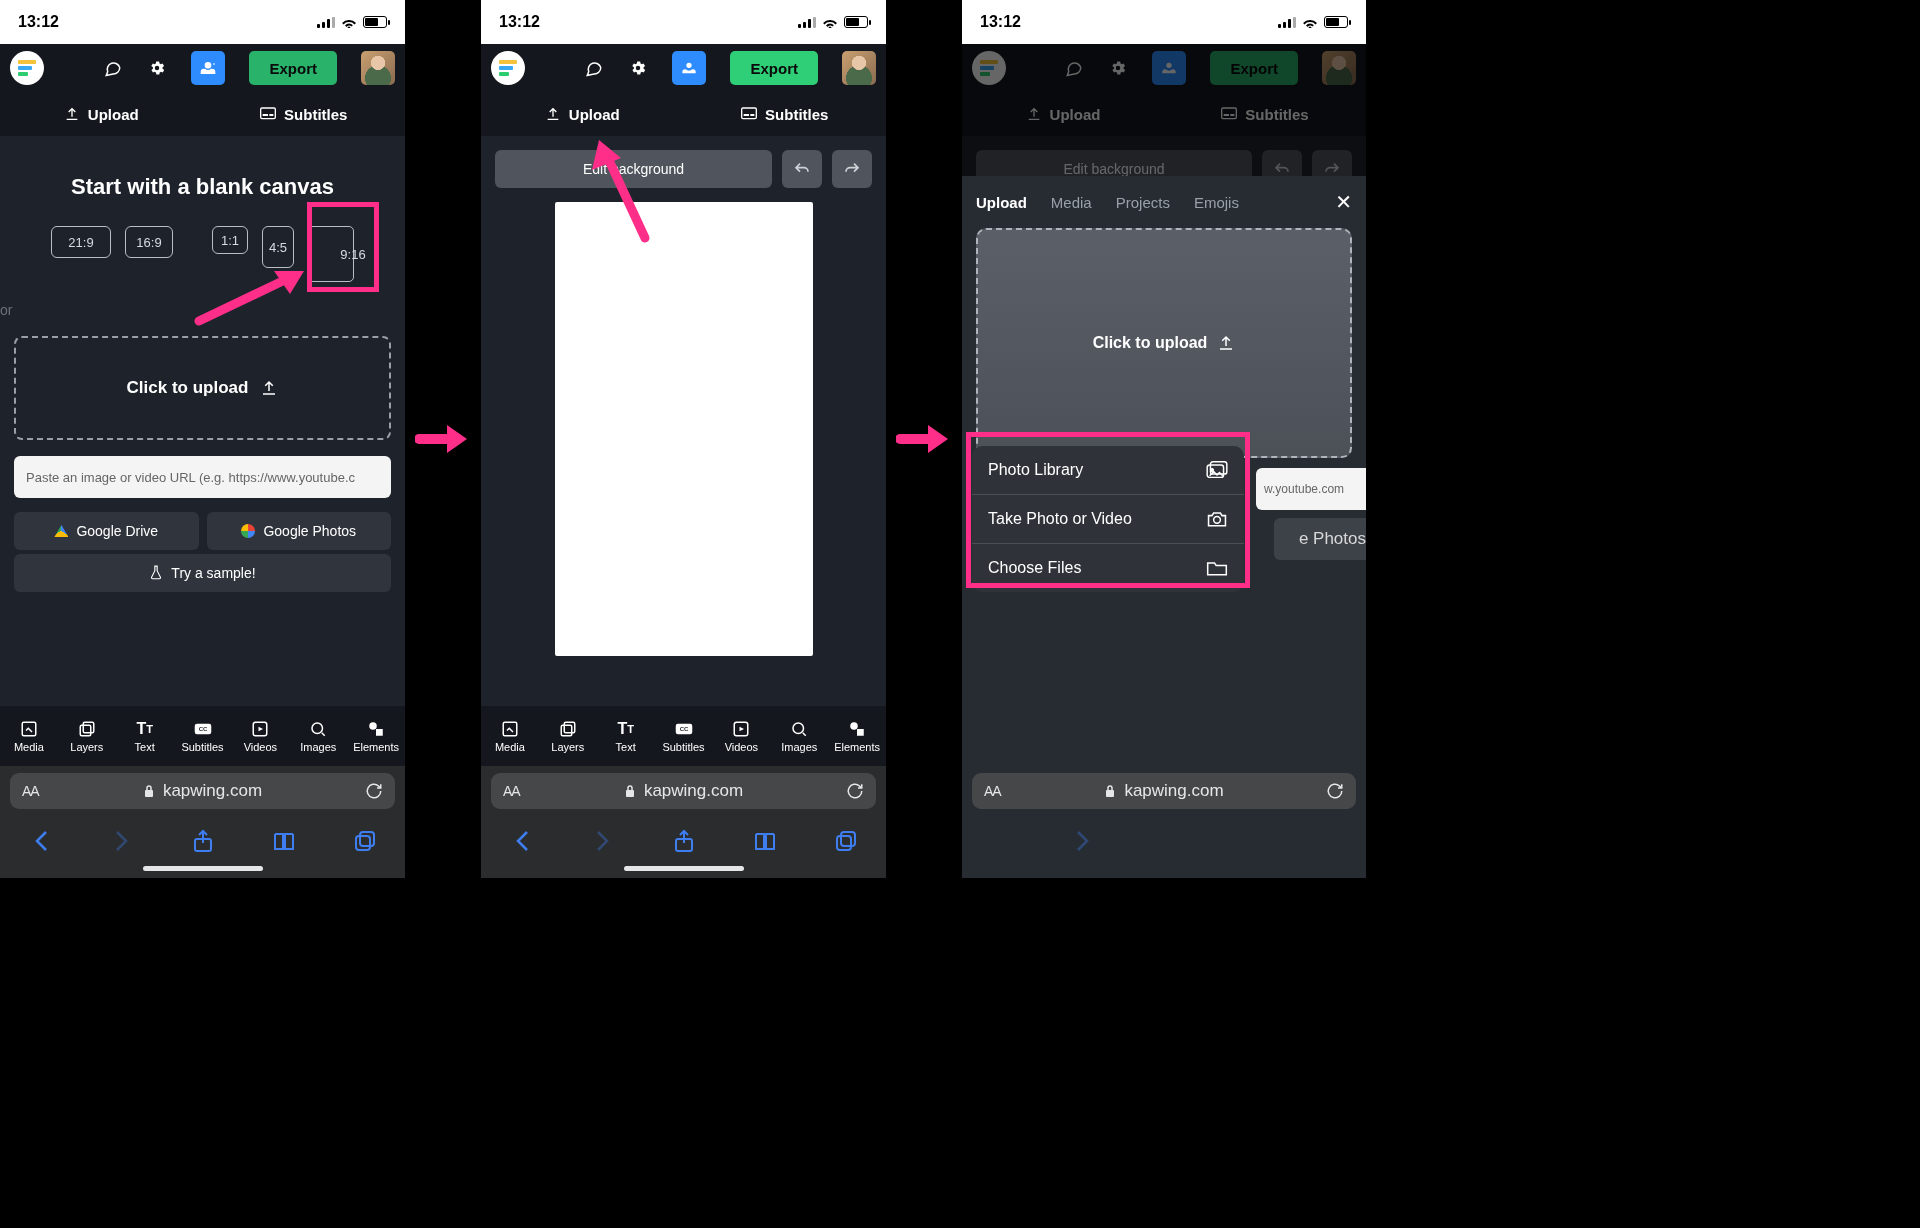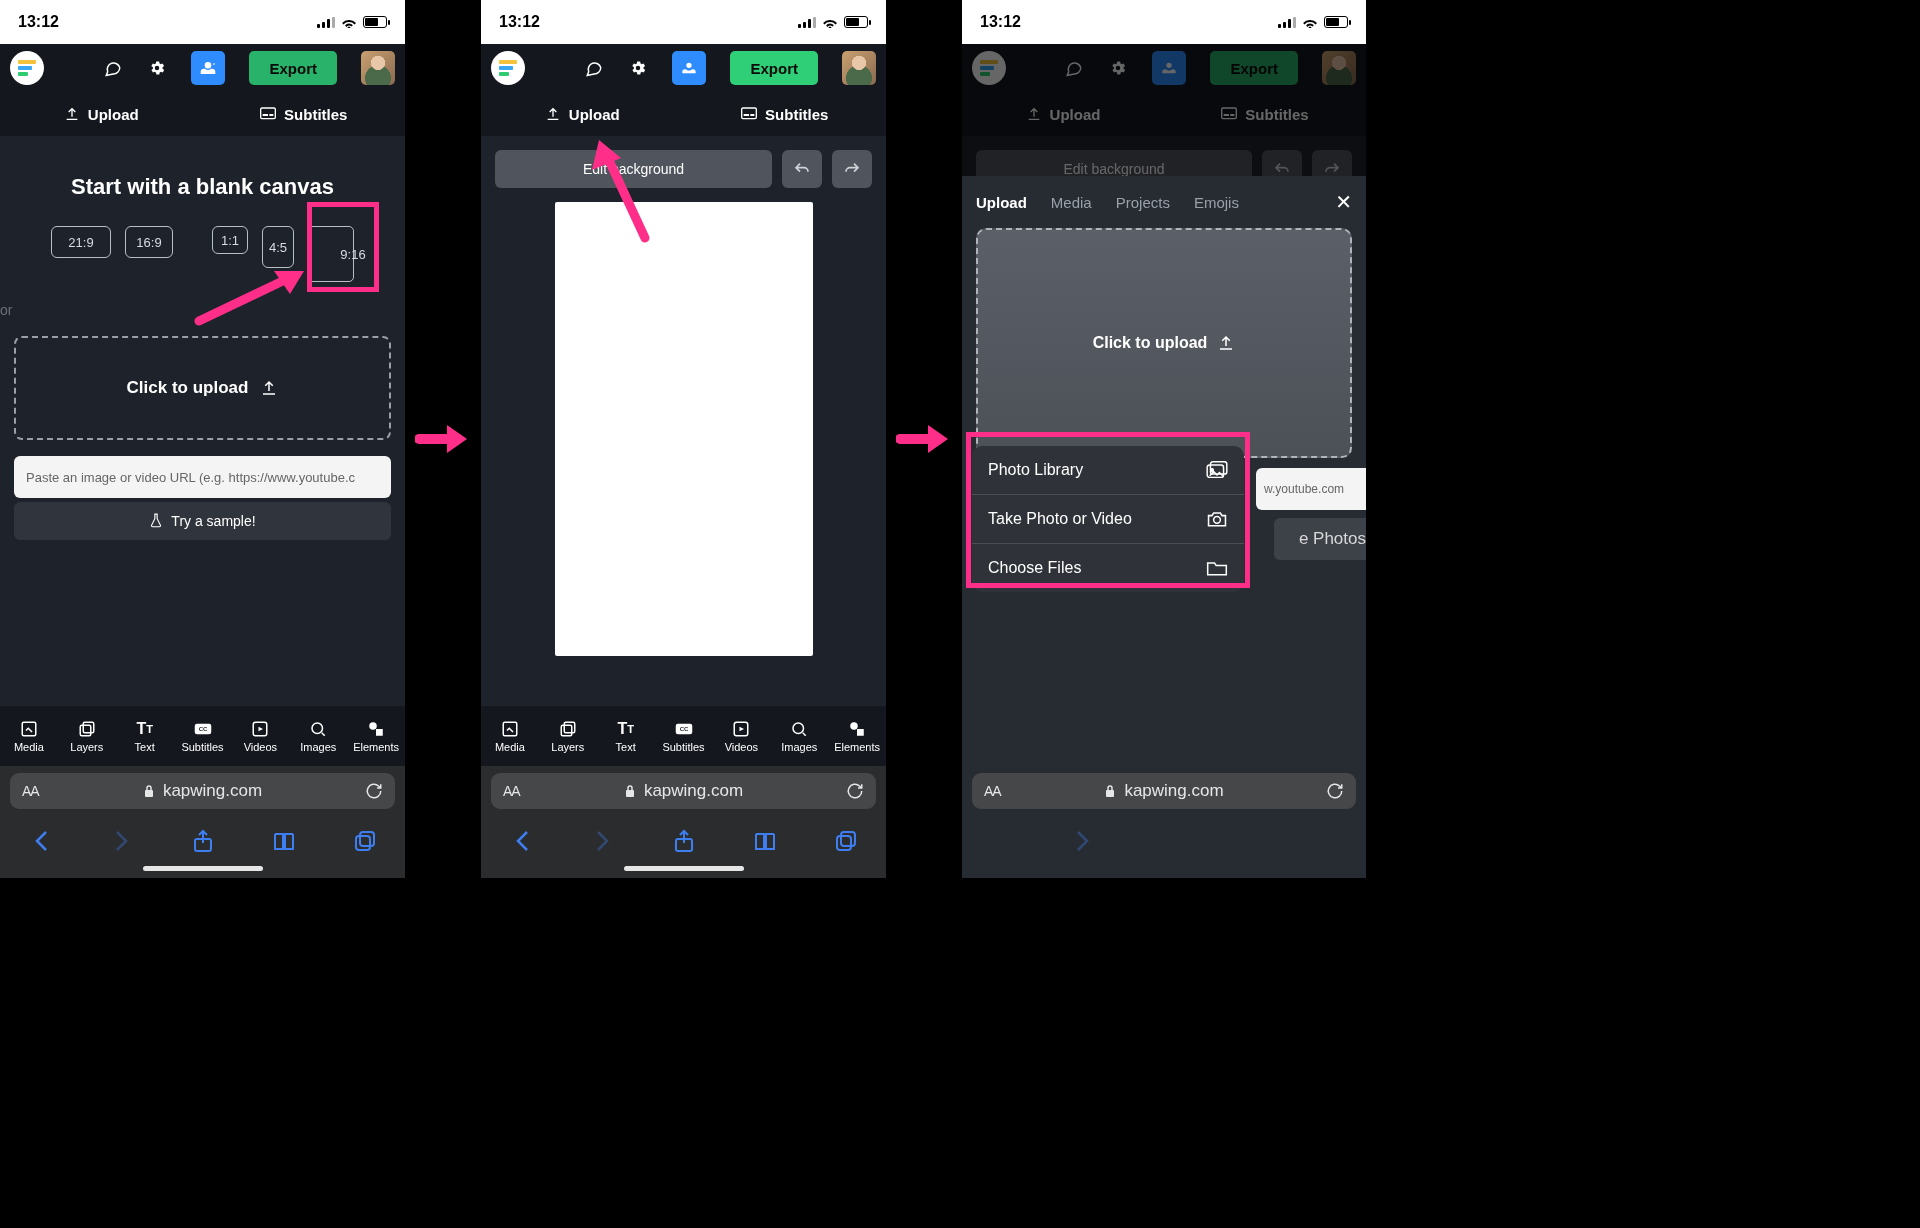--- a/index.html
+++ b/index.html
@@ -180,20 +180,30 @@
       <div class="or">or</div>
       <div class="dashed">
         <span>Click to upload</span>
         <svg width="18" height="18" viewBox="0 0 24 24" fill="none" stroke="#fff" stroke-width="2">
             <path d="M12 16V4m-5 5l5-5 5 5M4 20h16"></path>
           </svg>
       </div>
       <div class="url-input">
           <span>Paste an image or video URL (e.g. https://www.youtube.c</span>
         </div>
+      <div class="btn-row">
+        <div class="gbtn">
+            <span class="gd-ico"></span>
+            <span>Google Drive</span>
+          </div>
+        <div class="gbtn">
+            <span class="gp-ico"></span>
+            <span>Google Photos</span>
+          </div>
+      </div>
       <div class="sample">
         <svg width="14" height="16" viewBox="0 0 24 28" fill="none" stroke="#fff" stroke-width="2">
             <path d="M9 2h6M10 2v8l-6 12a2 2 0 002 2h12a2 2 0 002-2l-6-12V2"></path>
           </svg>
         <span>Try a sample!</span>
       </div>
 
       <div class="pink-box" style="left:307px;top:66px;width:72px;height:90px;"></div>
       <svg class="pink-arrow" style="left:194px;top:130px;" width="120" height="60" viewBox="0 0 120 60">
           <path d="M5 55 L95 12" stroke="#ff2e88" stroke-width="9" stroke-linecap="round"></path>

